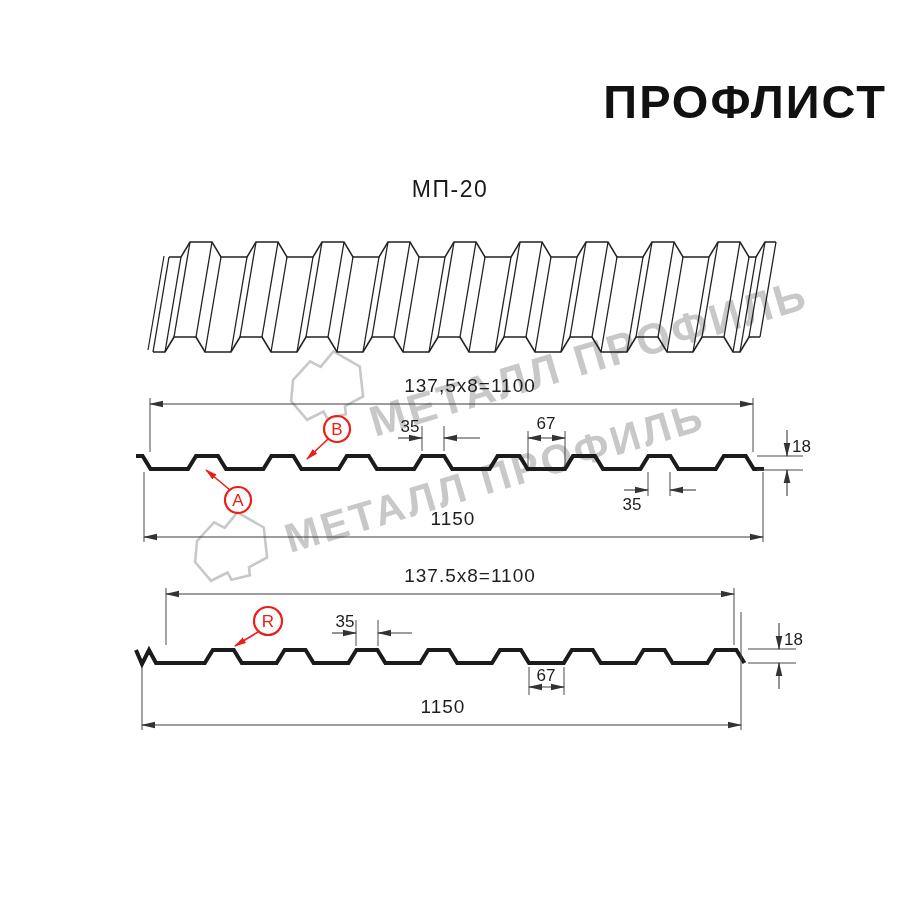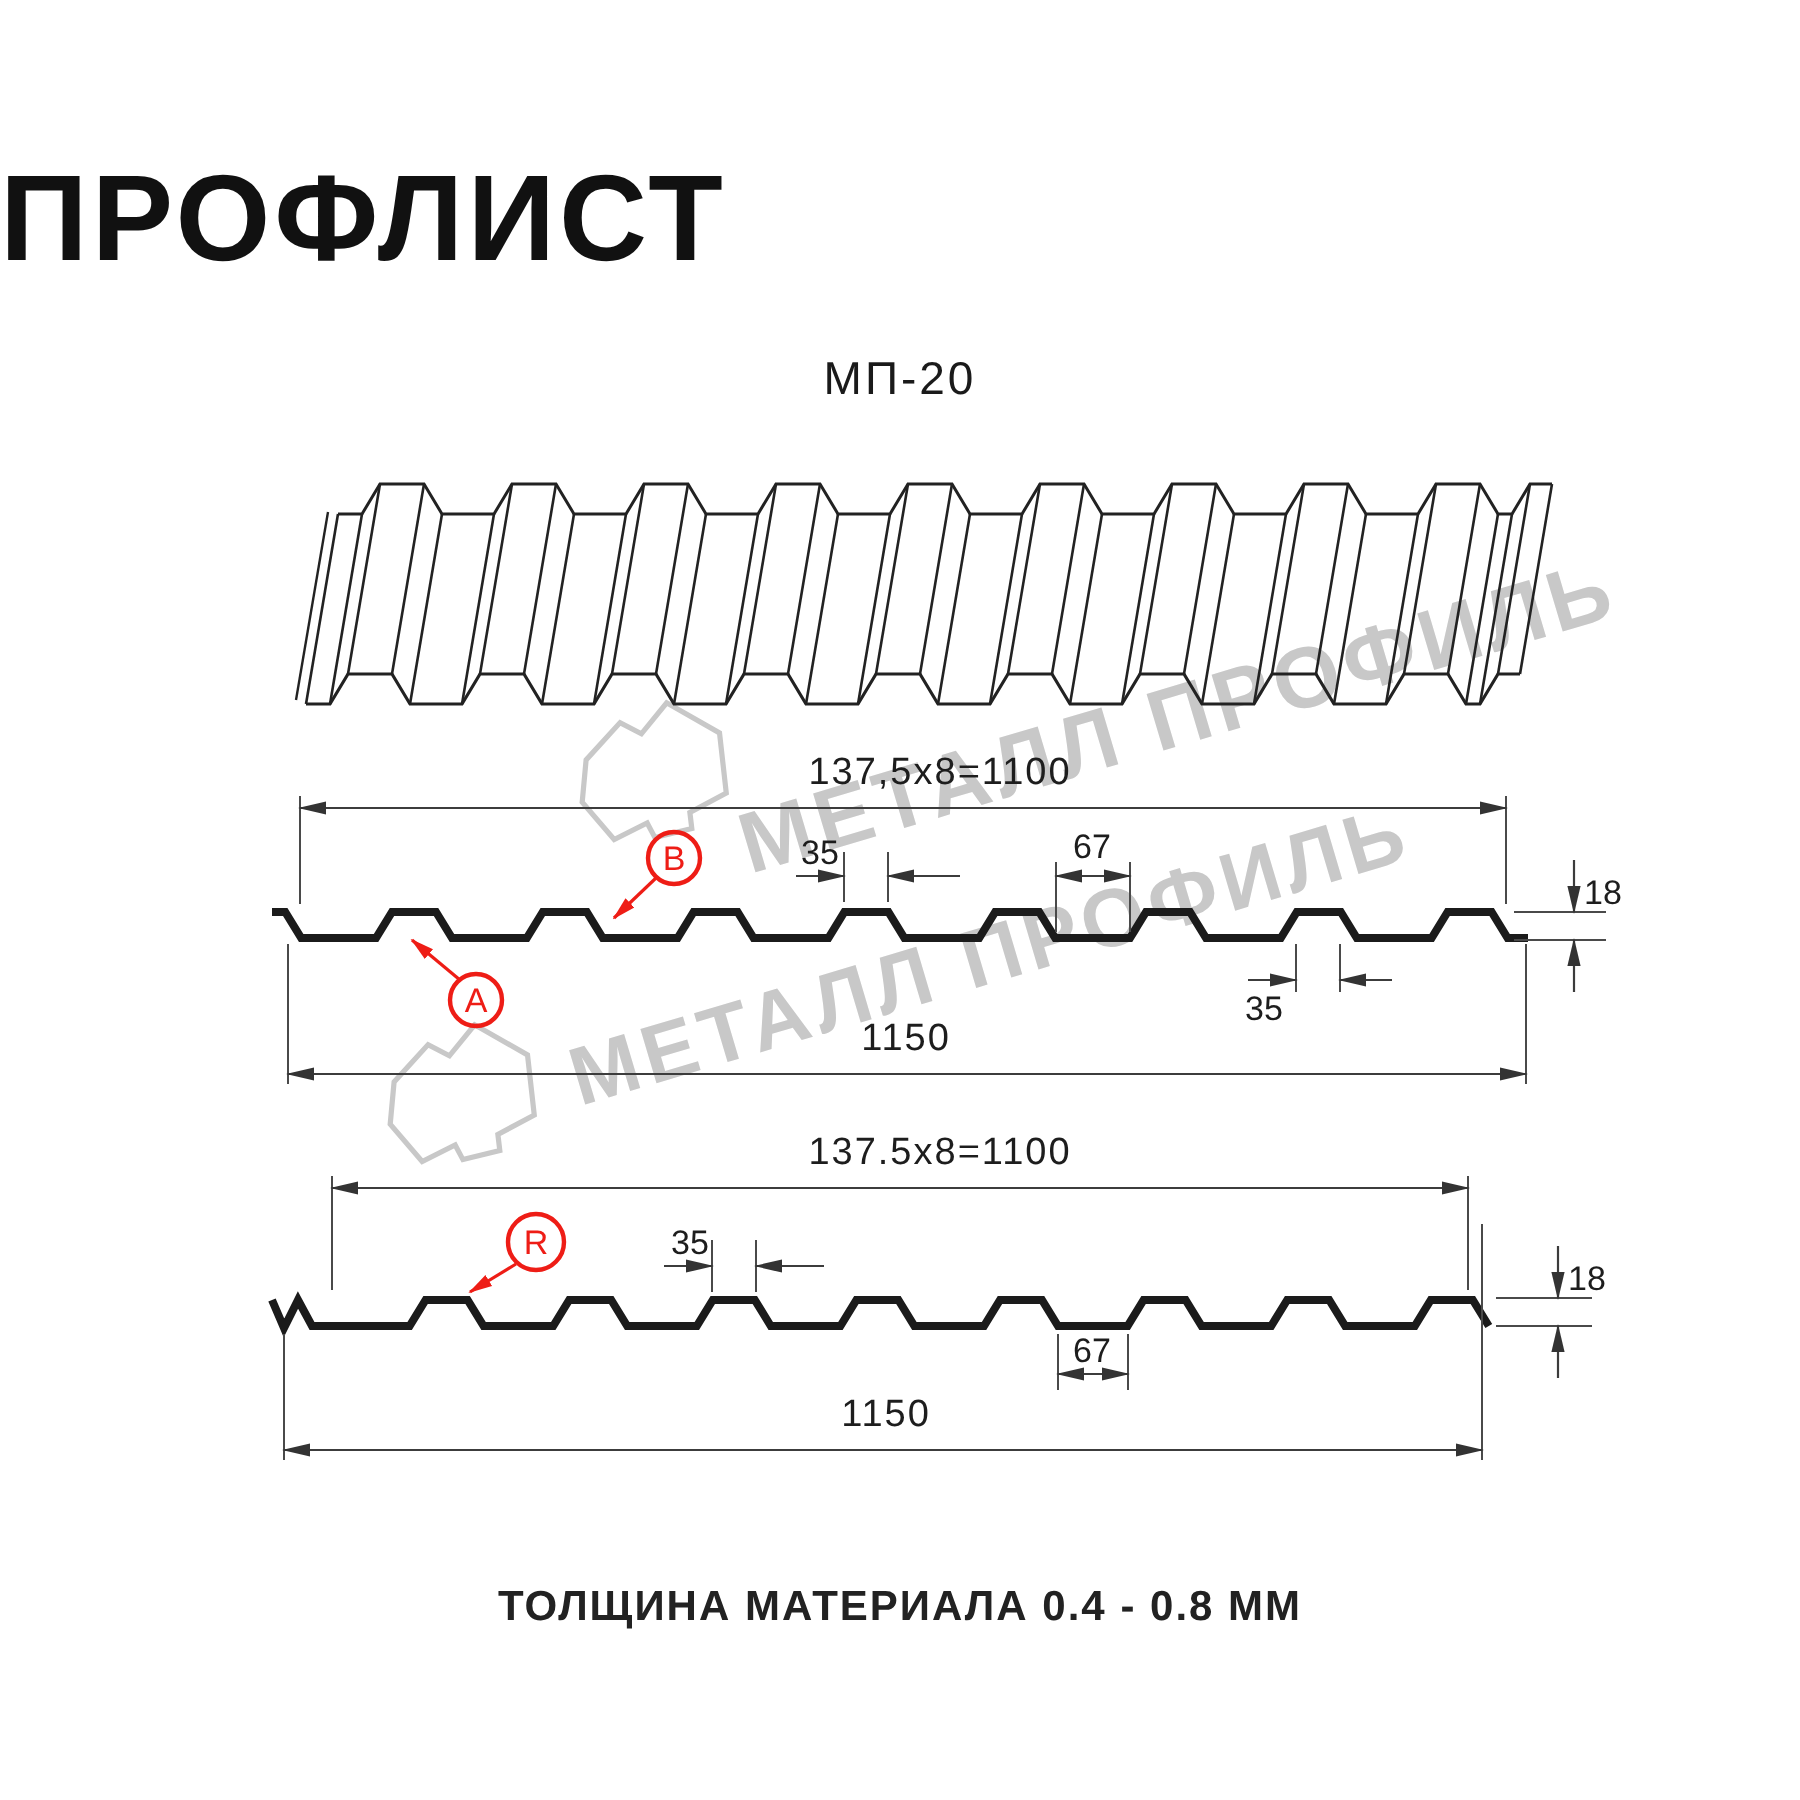--- a/index.html
+++ b/index.html
@@ -1,19 +1,19 @@
 <!DOCTYPE html>
 <html><head>
 <meta charset="utf-8">
 <style>
   html,body{margin:0;padding:0;background:#ffffff;}
   #page{position:relative;width:900px;height:900px;background:#ffffff;overflow:hidden;
         font-family:"Liberation Sans",sans-serif;}
-  .title{position:absolute;top:74px;left:0;width:887px;text-align:left;
-         font-size:61px;font-weight:800;letter-spacing:2px;color:#111;}
+  .title{position:absolute;top:74px;left:0;width:887px;text-align:right;
+         font-size:47px;font-weight:800;letter-spacing:2px;color:#111;}
   .subtitle{position:absolute;top:133px;left:0;width:900px;text-align:center;
          font-size:23px;font-weight:500;letter-spacing:1.5px;color:#1a1a1a;margin-top:43px;}
   .footer{position:absolute;top:792px;left:0;width:900px;text-align:center;
          font-size:21px;font-weight:700;letter-spacing:1px;color:#222;}
   svg{position:absolute;top:0;left:0;}
   .dim{stroke:#3c3c3c;stroke-width:1.1;fill:none;}
   .ext{stroke:#4a4a4a;stroke-width:1;fill:none;}
   .dimtxt{font-family:"Liberation Sans",sans-serif;font-size:17px;fill:#1d1d1d;}
   .dimbig{font-family:"Liberation Sans",sans-serif;font-size:19px;fill:#1d1d1d;letter-spacing:1px;}
   .redlbl{font-family:"Liberation Sans",sans-serif;font-size:17px;fill:#ee1d16;font-weight:500;}
@@ -198,14 +198,13 @@
       </g>
 
       <g>
         <circle cx="268" cy="621" r="14" fill="none" stroke="#ee1d16" stroke-width="2.2"></circle>
         <text class="redlbl" x="268" y="627" text-anchor="middle">R</text>
         <line x1="258" y1="632" x2="235" y2="646" stroke="#ee1d16" stroke-width="1.6" marker-end="url(#mR)"></line>
       </g>
     </g>
   </svg>
 
-  <div class="footer">ТОЛЩИНА МАТЕРИАЛА 0.4 - 0.8 ММ</div>
 </div>
 
 </body></html>

